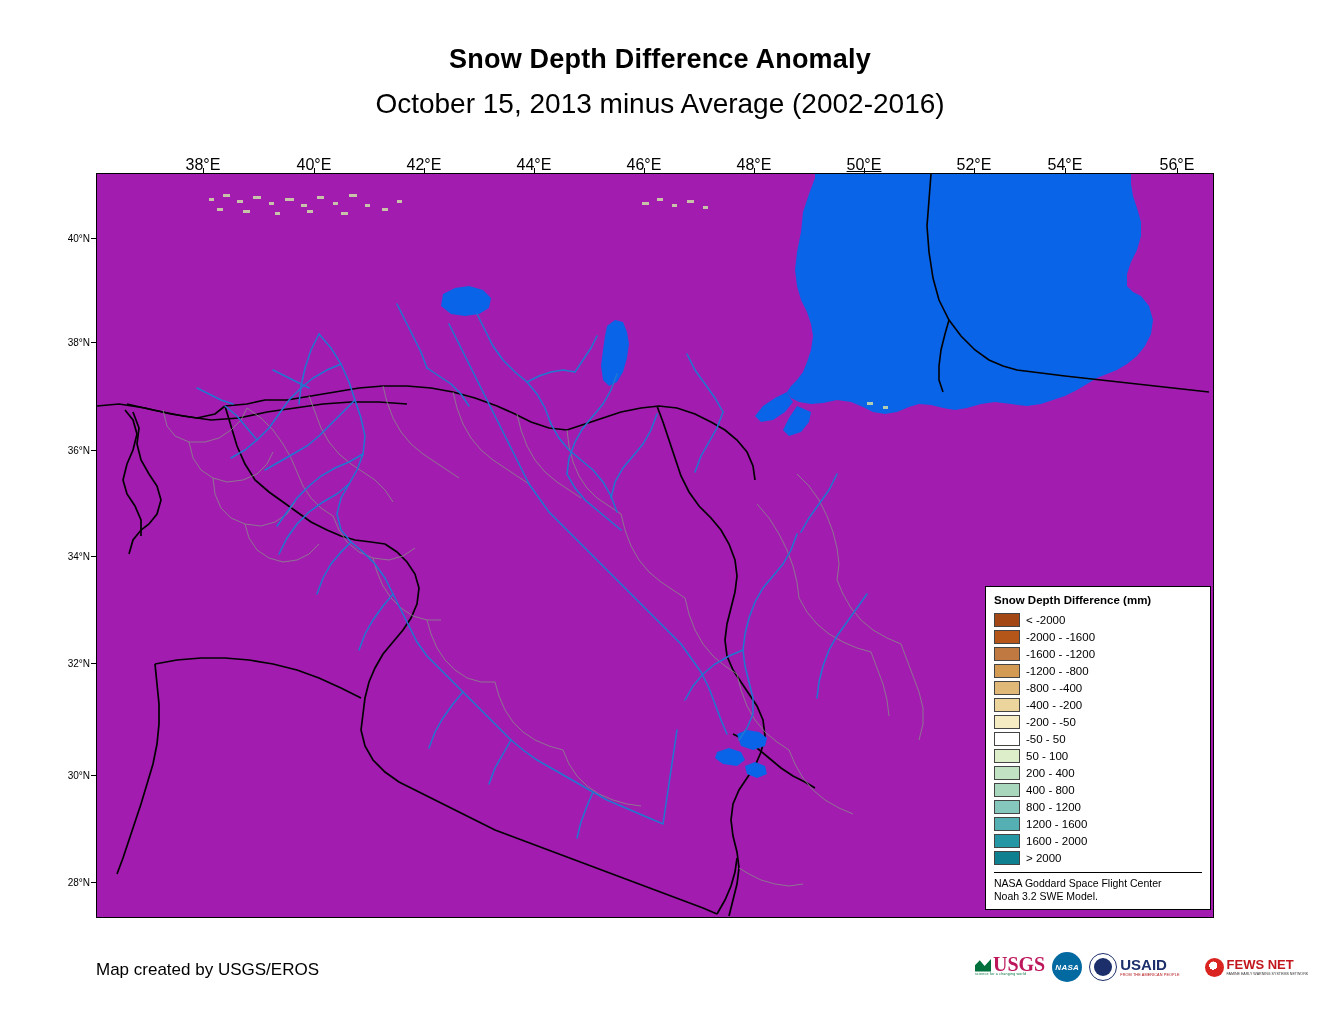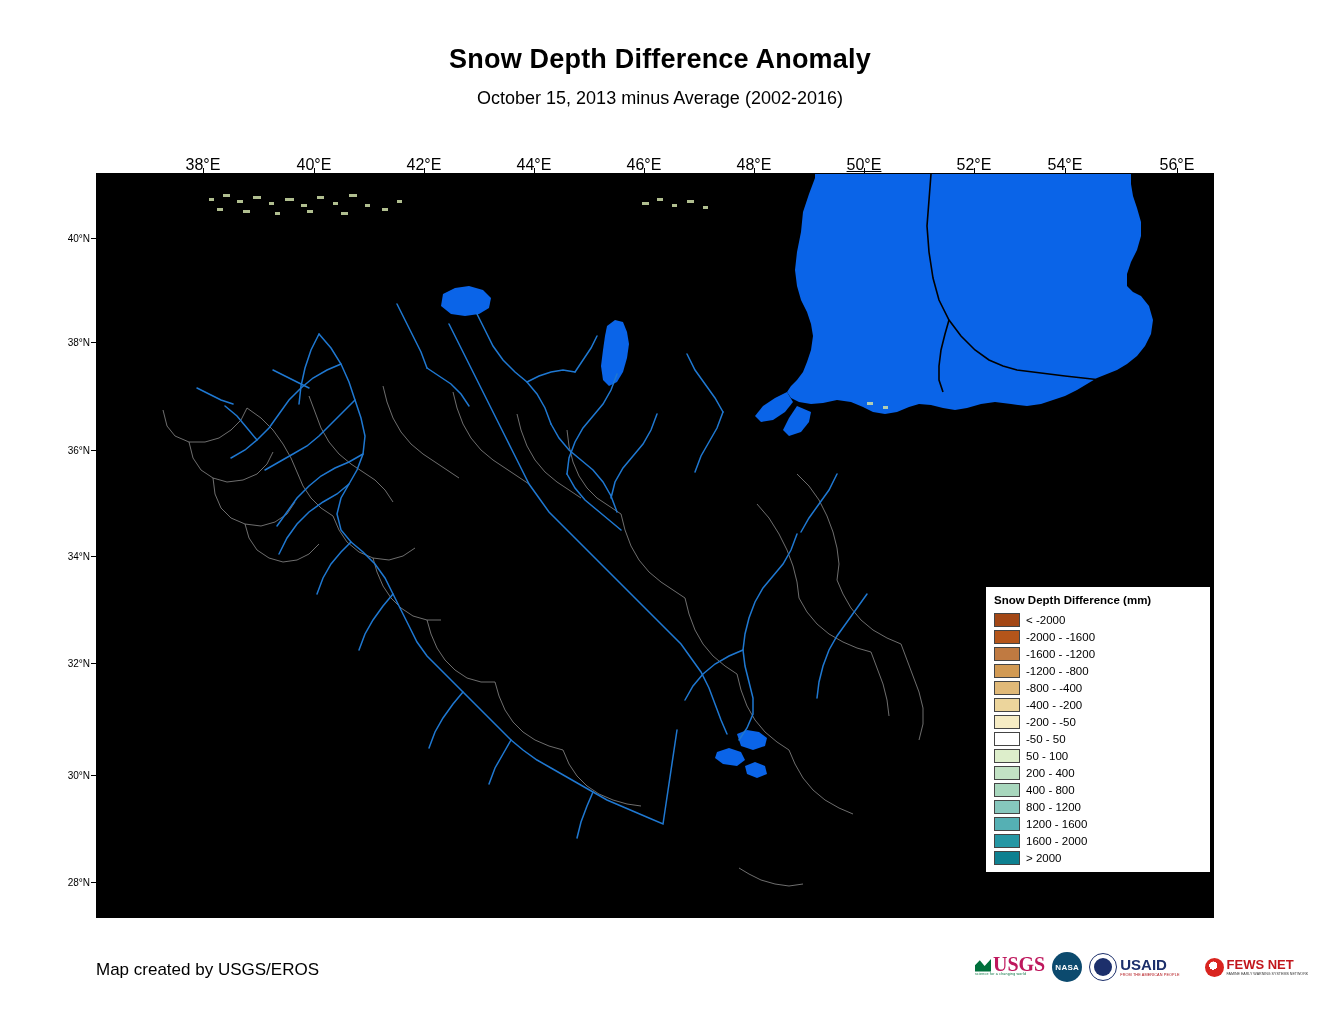--- a/index.html
+++ b/index.html
@@ -24,33 +24,33 @@
     font-weight: bold;
     color: #000;
     letter-spacing: 0.2px;
   }
   #subtitle {
     position: absolute;
     top: 88px;
     left: 0;
     width: 1320px;
     text-align: center;
-    font-size: 18px;
+    font-size: 28px;
     color: #000;
   }
   
   #map-frame {
     position: absolute;
     left: 96px;
     top: 173px;
     width: 1118px;
     height: 745px;
     border: 1.5px solid #000;
     box-sizing: border-box;
-    background: #000000;
+    background: #a21caf;
     overflow: hidden;
   }
   #map-svg { position: absolute; left: 0; top: 0; }
   
   .lon-label {
     position: absolute;
     font-size: 16px;
     color: #000;
     transform: translateX(-50%);
     white-space: nowrap;
@@ -155,24 +155,24 @@
   .usgs-word {
     font-family: "Liberation Serif", serif;
     font-size: 20px; font-weight: bold; color: #be185d; line-height: 15px;
   }
   .usgs-sub {
     font-size: 3.6px; color: #00703c; letter-spacing: .2px; line-height: 5px;
   }
   
   .nasa-logo {
     width: 30px; height: 30px; border-radius: 50%;
-    background: #0c4a6e; color: #fff;
+    background: #0369a1; color: #fff;
     display: flex; align-items: center; justify-content: center;
     font-family: "Liberation Sans", sans-serif;
-    font-size: 8px; font-weight: bold; letter-spacing: .3px;
+    font-size: 8px; font-weight: bold; letter-spacing: .3px; font-style: italic;
   }
   
   .usaid-logo { display: flex; align-items: center; }
   .usaid-seal {
     width: 26px; height: 26px; border-radius: 50%;
     background: #fff; border: 1px solid #1c2f6b;
     display:flex; align-items:center; justify-content:center;
     margin-right: 3px;
   }
   .usaid-seal-in {
@@ -472,20 +472,24 @@
         </div>
         <div class="legend-row">
           <div class="legend-swatch" style="background: rgb(37, 151, 164);"></div>
           <div class="legend-label">1600 - 2000</div>
         </div>
         <div class="legend-row">
           <div class="legend-swatch" style="background: rgb(14, 128, 144);"></div>
           <div class="legend-label">&gt; 2000</div>
         </div>
       </div>
+    <div id="legend-source">
+      <div>NASA Goddard Space Flight Center</div>
+      <div>Noah 3.2 SWE Model.</div>
+    </div>
   </div>
 </div>
 
 <div id="credit">Map created by USGS/EROS</div>
 
 <div id="logos">
   <div class="logo-box">
     <div class="usgs-logo">
       <div class="usgs-top">
         <div class="usgs-mark"></div>

